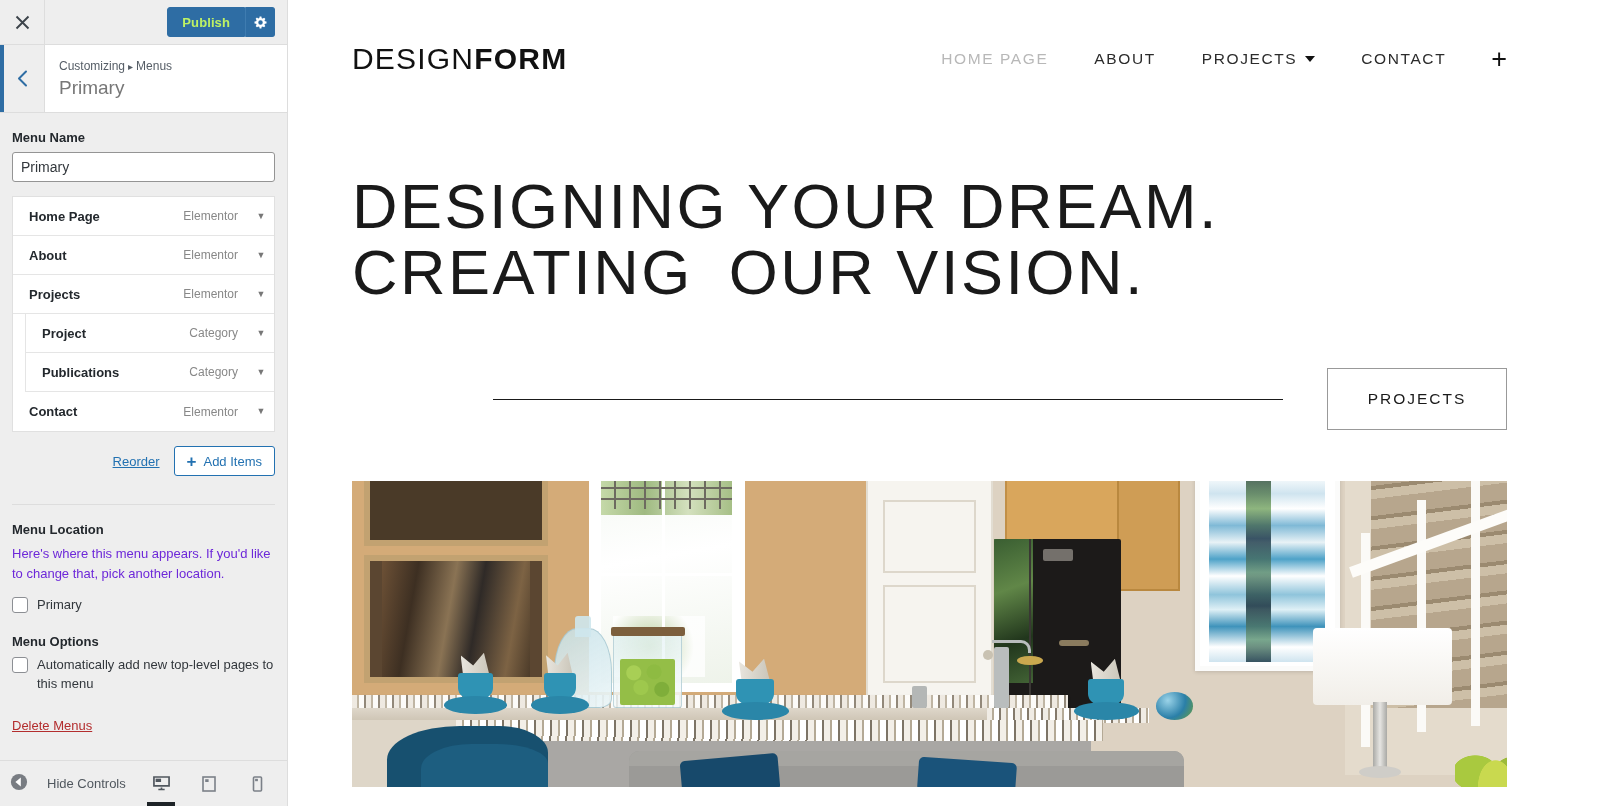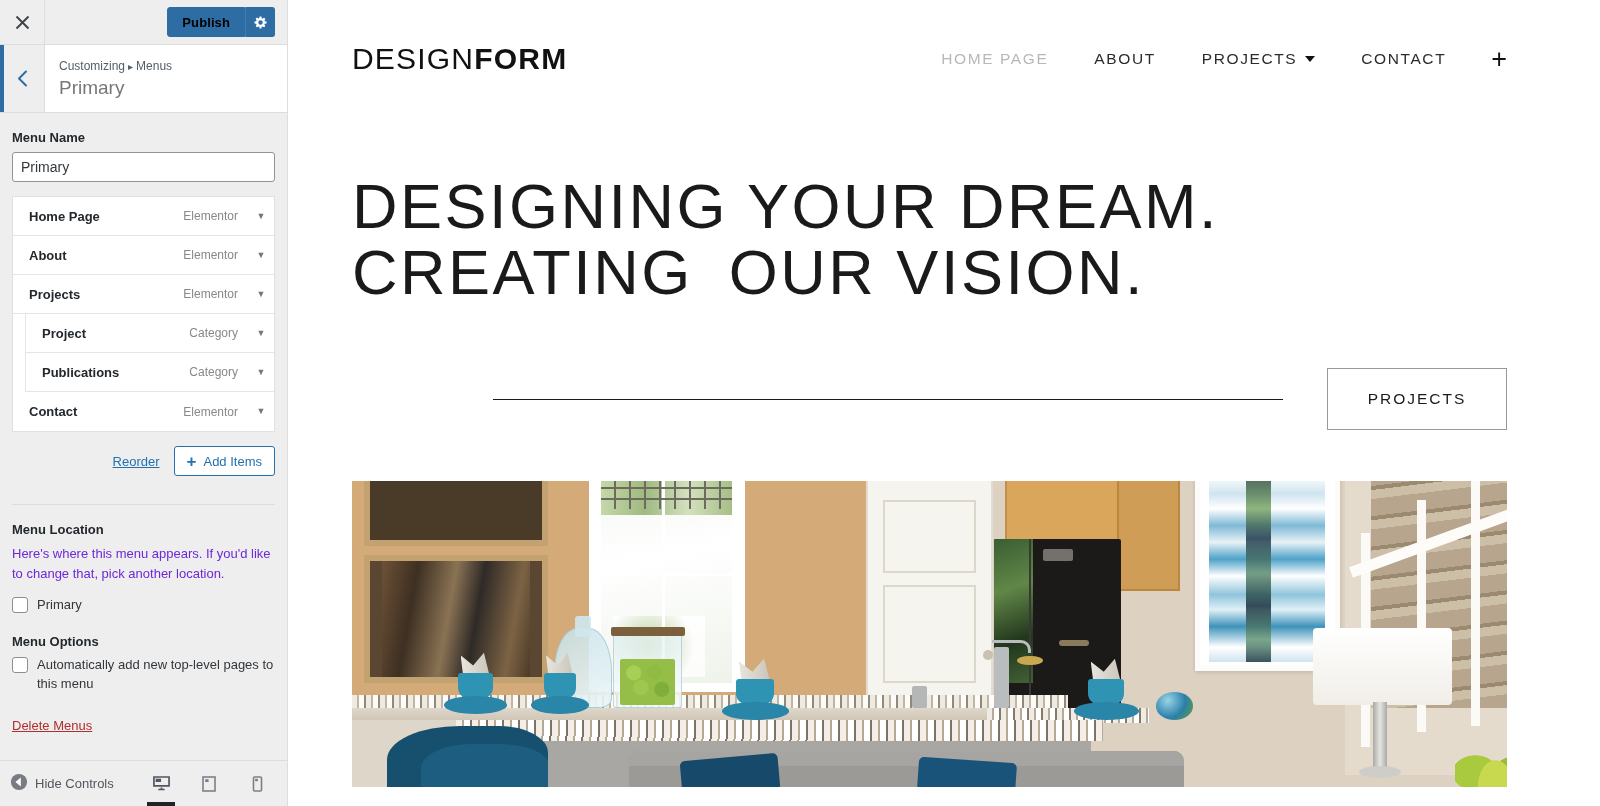--- a/index.html
+++ b/index.html
@@ -38,21 +38,21 @@
   }
   .cz-close svg { display:block; }
   .cz-topbar-right {
     flex: 1 1 auto;
     display: flex; align-items: center; justify-content: flex-end;
     padding-right: 12px;
   }
   .publish-group { display: flex; align-items: stretch; height: 30px; }
   .publish-btn {
     background: #2e6da4;
-    color: #000000;
+    color: #bef264;
     border: 1px solid #2e6da4;
     border-radius: 3px 0 0 3px;
     font-size: 13px; font-weight: bold;
     padding: 4px 14px;
     display: flex; align-items: center;
     cursor: pointer;
     letter-spacing: .1px;
   }
   .publish-settings {
     background: #2e6da4;
@@ -193,21 +193,21 @@
   
   .cz-footer {
     height: 46px; flex: 0 0 46px;
     background: #eeeeee;
     border-top: 1px solid #ddd;
     display: flex; align-items: center;
     padding-left: 10px;
     position: relative;
   }
   .hide-controls {
-    display: flex; align-items: center; gap: 7px;
+    display: flex; align-items: center; gap: 19px;
     font-size: 13px; color: #50575e; cursor: pointer;
   }
   .devices { display: flex; align-items: center; gap: 16px; margin-left: auto; padding-right: 14px; }
   .dev-btn {
     width: 32px; height: 45px;
     display: flex; align-items: center; justify-content: center;
     cursor: pointer; position: relative;
   }
   .dev-btn.active::after {
     content: ""; position: absolute; left: 2px; right: 2px; bottom: 0;

